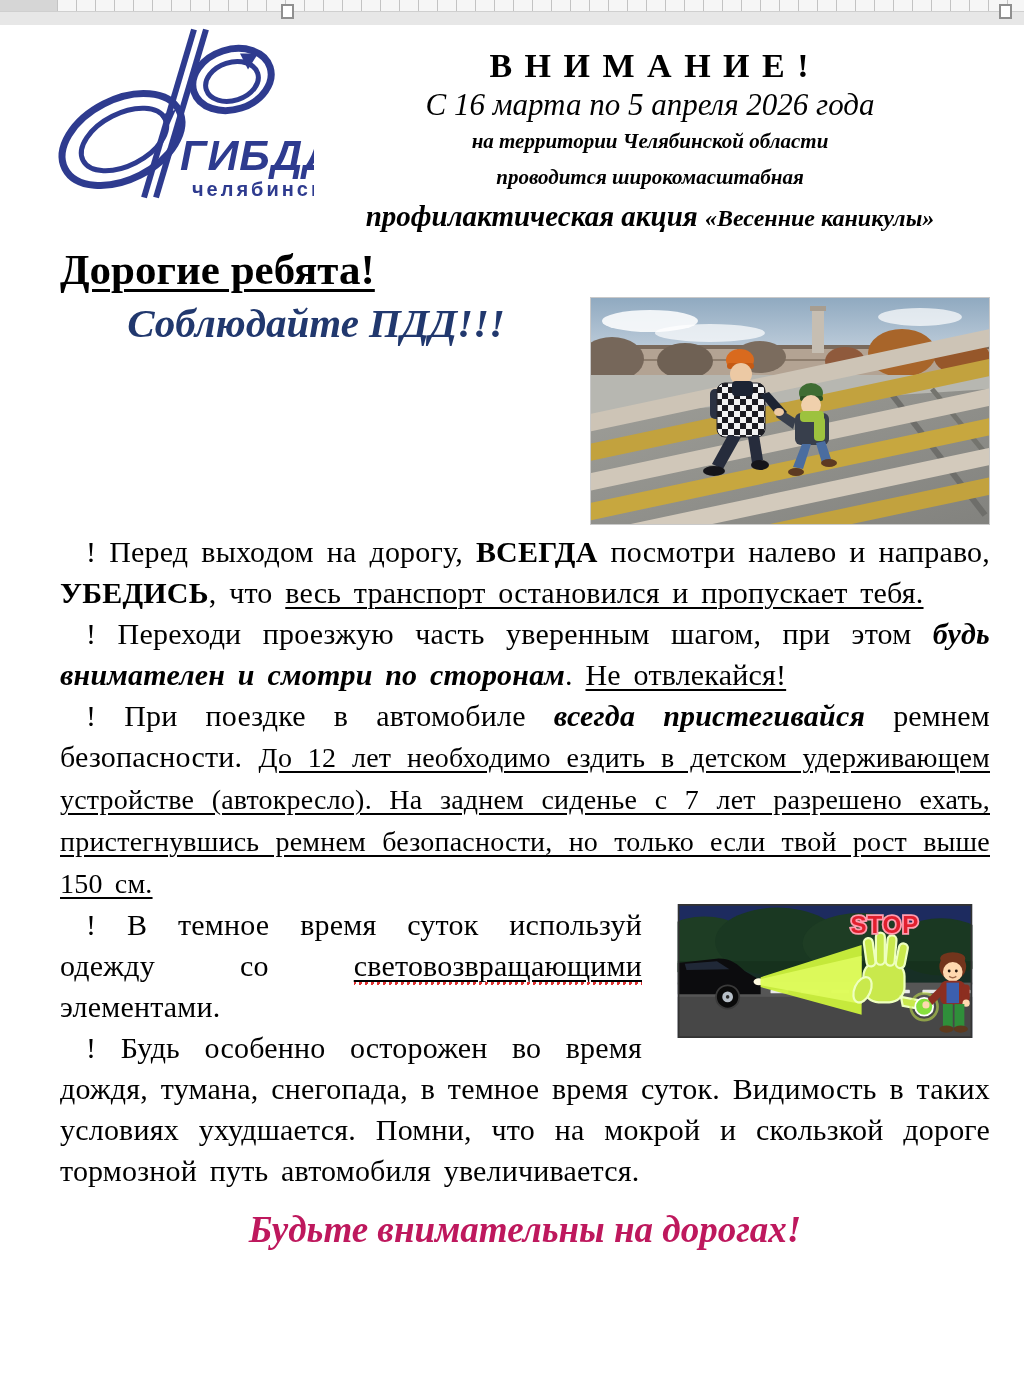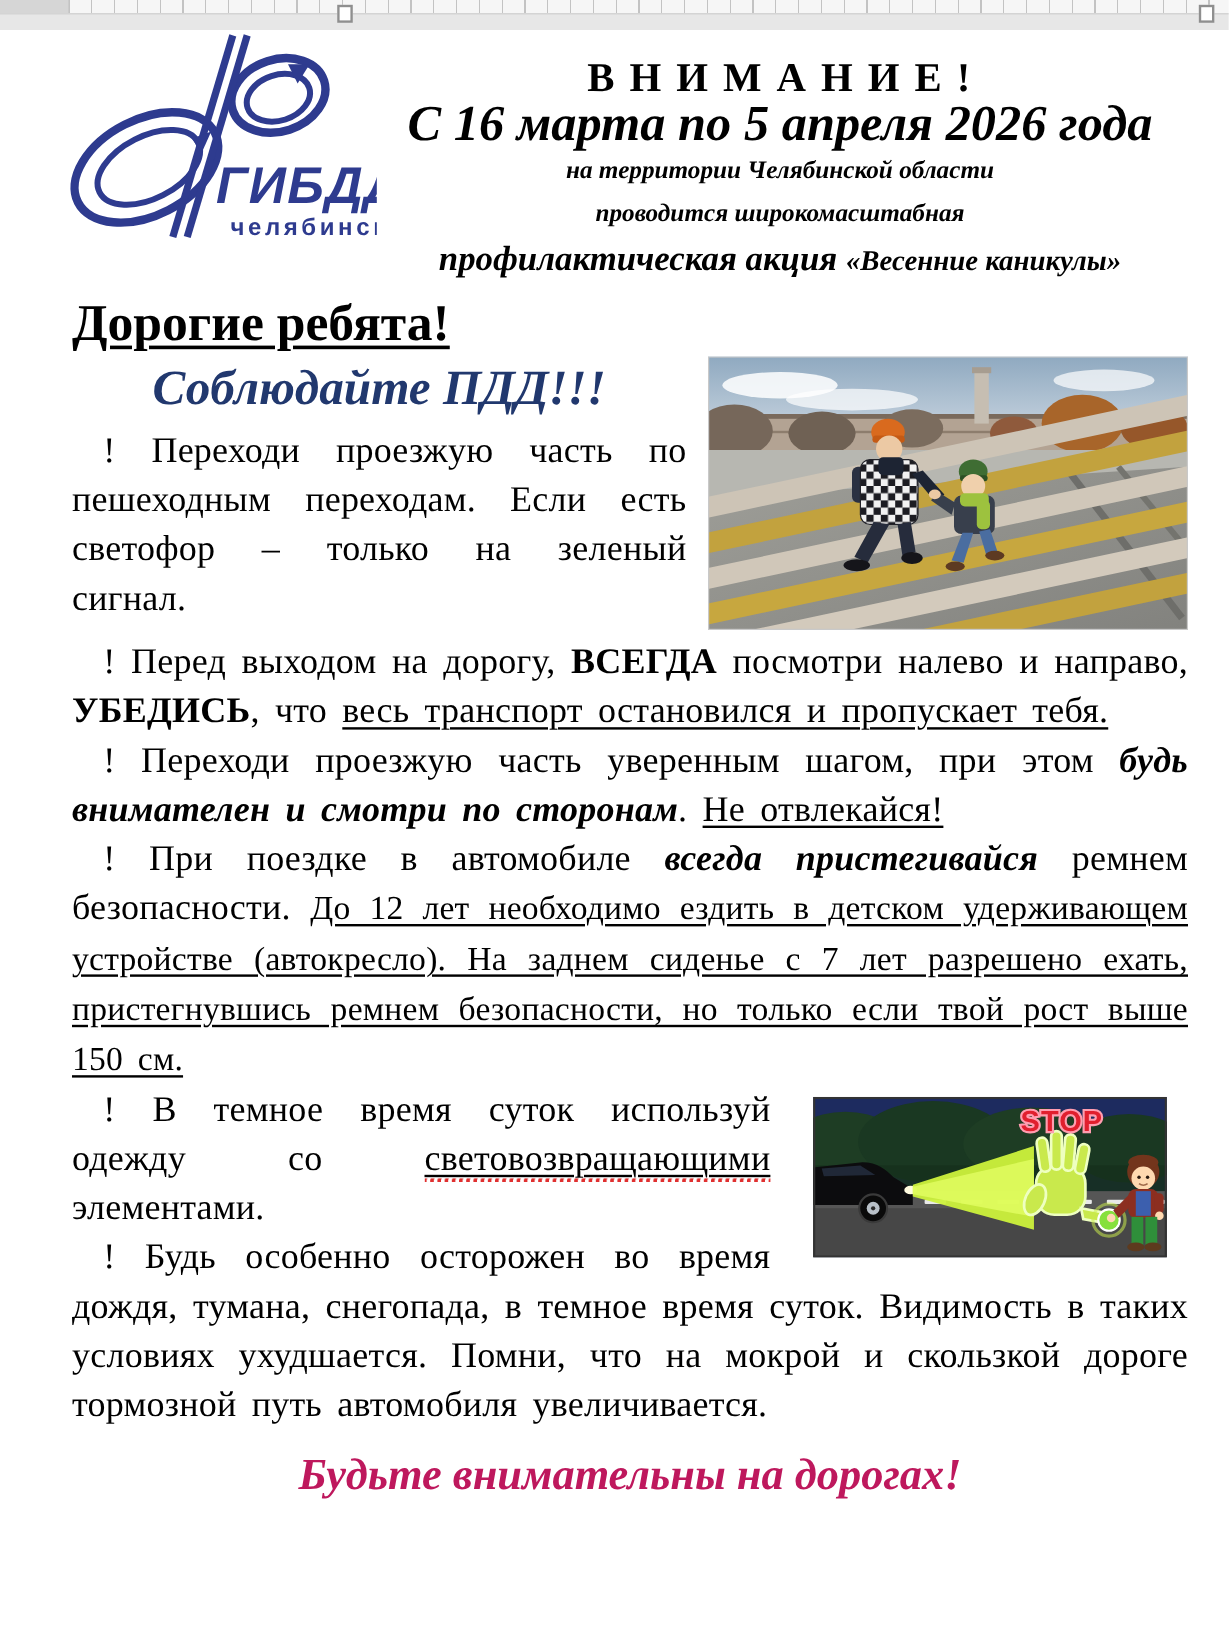--- a/index.html
+++ b/index.html
@@ -23,21 +23,21 @@
 
   .content{padding:2px 34px 0 60px;}
 
   
   .header-block{position:relative;min-height:196px;}
   .logo{position:absolute;left:-16px;top:0;width:270px;height:178px;}
   .logo-main{font-family:"Liberation Sans",sans-serif;font-weight:bold;font-style:italic;font-size:43px;fill:#2e3b8f;letter-spacing:1px;}
   .logo-city{font-family:"Liberation Sans",sans-serif;font-weight:bold;font-size:20px;fill:#2e3b8f;letter-spacing:3px;}
   .header-lines{margin-left:250px;text-align:center;padding-top:20px;}
   .hl1{font-size:34px;font-weight:bold;letter-spacing:2px;line-height:40px;}
-  .hl2{font-size:42px;font-weight:bold;font-style:italic;line-height:37px;}
+  .hl2{font-size:31px;font-weight:normal;font-style:italic;line-height:37px;}
   .hl3,.hl4{font-size:21px;font-weight:bold;font-style:italic;line-height:36px;}
   .hl5{font-size:29px;font-weight:bold;font-style:italic;line-height:42px;white-space:nowrap;}
   .campaign{font-size:24px;}
 
   
   h1.kids{
     font-size:43px;font-weight:bold;line-height:50px;margin:6px 0 0;width:560px;
     text-decoration:underline;text-decoration-thickness:3px;text-underline-offset:5px;
   }
   h2.rules{
@@ -53,21 +53,21 @@
   .r-bi{font-weight:bold;font-style:italic;}
   .r-u,.r-us,.r-uw{text-decoration:underline;text-decoration-thickness:2px;text-underline-offset:4px;}
   .r-us{font-size:28px;}
   .r-uw{
     background:repeating-linear-gradient(105deg,#e03030 0 2px,transparent 2px 5px) repeat-x 0 100%;
     background-size:6px 3px;padding-bottom:3px;
   }
 
   
   .photo-float{float:right;width:400px;height:228px;margin:2px 0 6px 18px;}
-  .cartoon-float{float:right;width:330px;height:134px;margin:10px 0 0 18px;}
+  .cartoon-float{float:right;width:330px;height:134px;margin:0 0 0 18px;}
   .photo-float svg,.cartoon-float svg{display:block;width:100%;height:100%;}
 
   
   .footer{
     margin-top:14px;text-align:center;font-size:37px;font-weight:bold;font-style:italic;
     color:#be185d;line-height:50px;
   }
 </style>
 </head>
 <body>
@@ -187,21 +187,20 @@
             <ellipse cx="206" cy="175" rx="8" ry="4" fill="#5d3a22"></ellipse>
             <ellipse cx="239" cy="166" rx="8" ry="4" fill="#5d3a22"></ellipse>
           </g>
           <rect x="0.5" y="0.5" width="399" height="227" fill="none" stroke="#c9c9c9"></rect>
         </g>
       </svg>
     </div>
 
     <h2 class="rules">Соблюдайте ПДД!!!</h2>
 
-    <p class="para"><span class="runs"><span>! Переходи проезжую часть по пешеходным переходам. Если есть светофор – только на зеленый сигнал.</span></span></p>
 
     <p class="para clear-r"><span class="runs"><span>! Перед  выходом на дорогу, </span><span class="r-b">ВСЕГДА</span><span> посмотри налево и направо, </span><span class="r-b">УБЕДИСЬ</span><span>, что </span><span class="r-u">весь транспорт остановился и пропускает тебя.</span></span></p>
 
     <p class="para"><span class="runs"><span>! Переходи проезжую часть уверенным шагом, при этом </span><span class="r-bi">будь внимателен и смотри по сторонам</span><span>. </span><span class="r-u">Не отвлекайся!</span></span></p>
 
     <p class="para"><span class="runs"><span>! При поездке в автомобиле </span><span class="r-bi">всегда пристегивайся</span><span> ремнем безопасности. </span><span class="r-us">До 12 лет необходимо ездить в детском удерживающем устройстве (автокресло). На заднем сиденье с 7 лет разрешено ехать, пристегнувшись ремнем безопасности, но только если твой рост выше 150 см.</span></span></p>
 
 
     <p class="para p-reflective"><span class="cartoon-float">
           <svg viewBox="0 0 330 150" aria-hidden="true">

